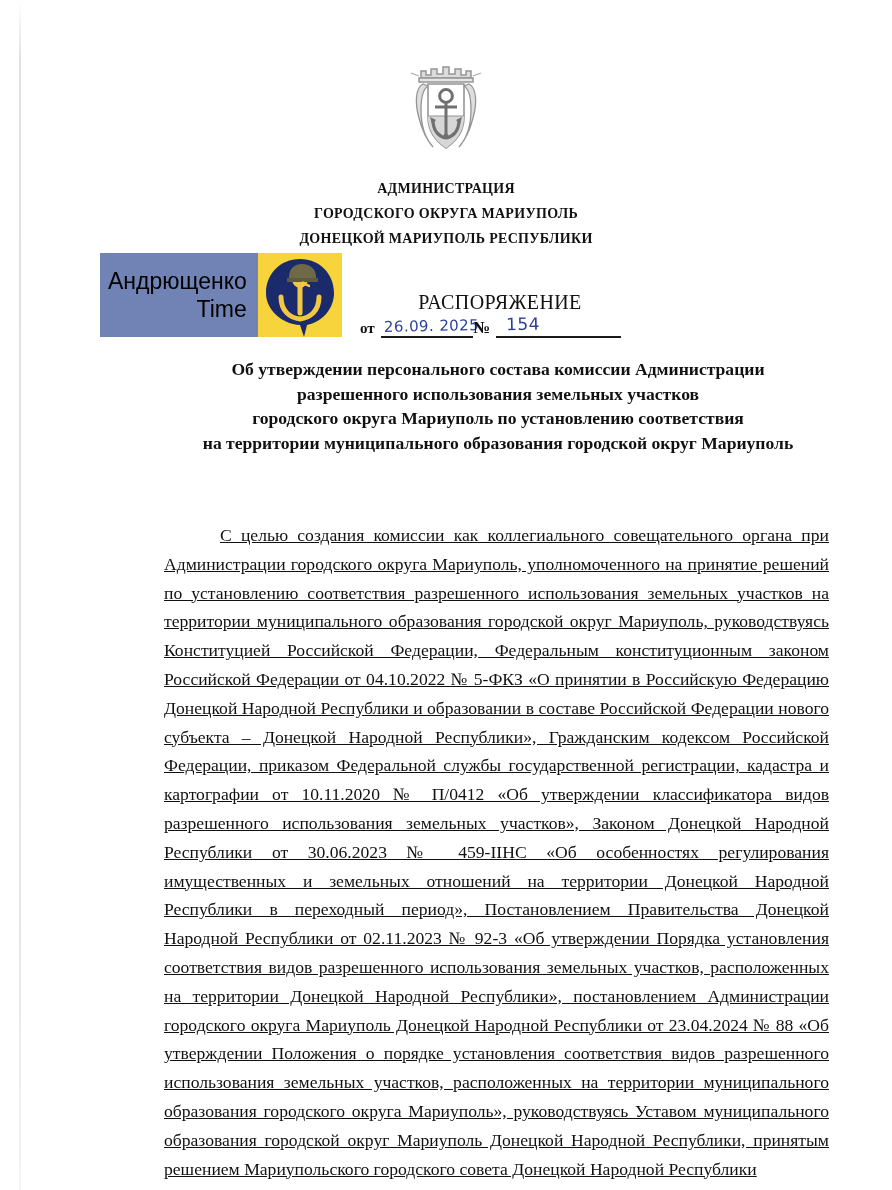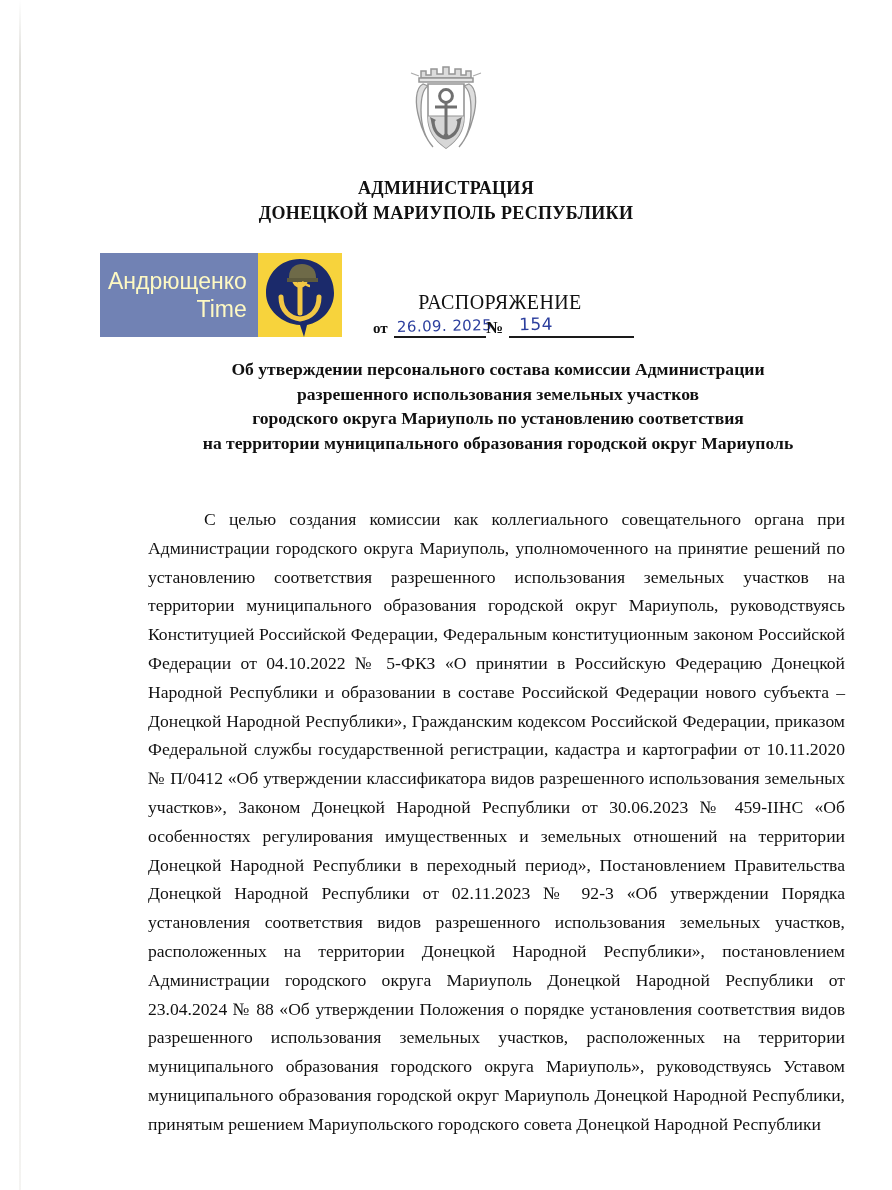--- a/index.html
+++ b/index.html
@@ -46,21 +46,21 @@
   }
 
   
   .doc-header {
     position: absolute;
     left: 0;
     top: 176px;
     width: 892px;
     text-align: center;
     font-weight: bold;
-    font-size: 18px;
+    font-size: 14px;
     line-height: 25px;
     letter-spacing: 0.3px;
   }
   .doc-header div { white-space: nowrap; }
 
   
   .watermark {
     position: absolute;
     left: 100px;
     top: 253px;
@@ -71,21 +71,21 @@
   }
   .wm-text {
     flex: 1 1 auto;
     background: #7182b4;
     display: flex;
     flex-direction: column;
     justify-content: center;
     padding: 0 11px 0 8px;
     box-sizing: border-box;
     font-family: "Liberation Sans", "DejaVu Sans", sans-serif;
-    color: #fef9c3;
+    color: #000000;
     font-size: 23px;
     line-height: 28px;
   }
   .wm-line1 { text-align: left; }
   .wm-line2 { text-align: right; }
   .wm-logo {
     width: 84px;
     height: 84px;
     background: #f7d33c;
     flex: 0 0 84px;
@@ -106,21 +106,20 @@
   }
   .date-line {
     position: absolute;
     left: 360px;
     top: 316px;
     width: 270px;
     height: 24px;
     font-size: 16px;
     font-weight: bold;
     white-space: nowrap;
-    margin-left: 13px;
   }
   .date-line .lbl-ot {
     position: absolute;
     left: 0;
     top: 4px;
     font-size: 15px;
   }
   .date-line .rule-a {
     position: absolute;
     left: 21px;
@@ -181,21 +180,21 @@
     position: absolute;
     left: 148px;
     top: 505px;
     width: 697px;
     font-size: 17.6px;
     line-height: 28.8px;
     text-align: justify;
     text-align-last: left;
     hyphens: none;
   }
-  .doc-body p { margin: 0; }
+  .doc-body p { margin: 16px; text-decoration: underline; }
   .doc-body p.indent { text-indent: 56px; }
 </style>
 </head>
 <body>
 
 <div class="page">
 
   <div class="scan-edge"></div>
 
   <div class="emblem-wrap">
@@ -227,20 +226,21 @@
       <g fill="#3a3a3a">
         <path d="M21 55 L27 58 L23 62 Z"></path>
         <path d="M53 55 L47 58 L51 62 Z"></path>
         <circle cx="37" cy="74" r="2.6"></circle>
       </g>
     </svg>
   </div>
 
   <div class="doc-header">
     <div>АДМИНИСТРАЦИЯ</div>
+    <div>ГОРОДСКОГО ОКРУГА МАРИУПОЛЬ</div>
     <div>ДОНЕЦКОЙ МАРИУПОЛЬ РЕСПУБЛИКИ</div>
   </div>
 
   <div class="watermark">
     <div class="wm-text">
       <span class="wm-line1">Андрющенко</span>
       <span class="wm-line2">Time</span>
     </div>
     <div class="wm-logo">
       <svg viewBox="0 0 84 84" aria-hidden="true">

